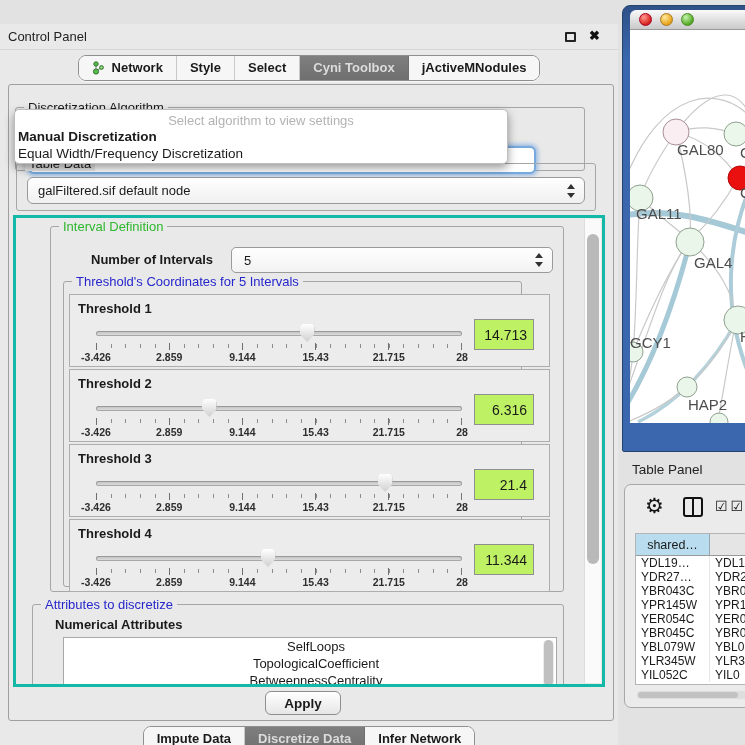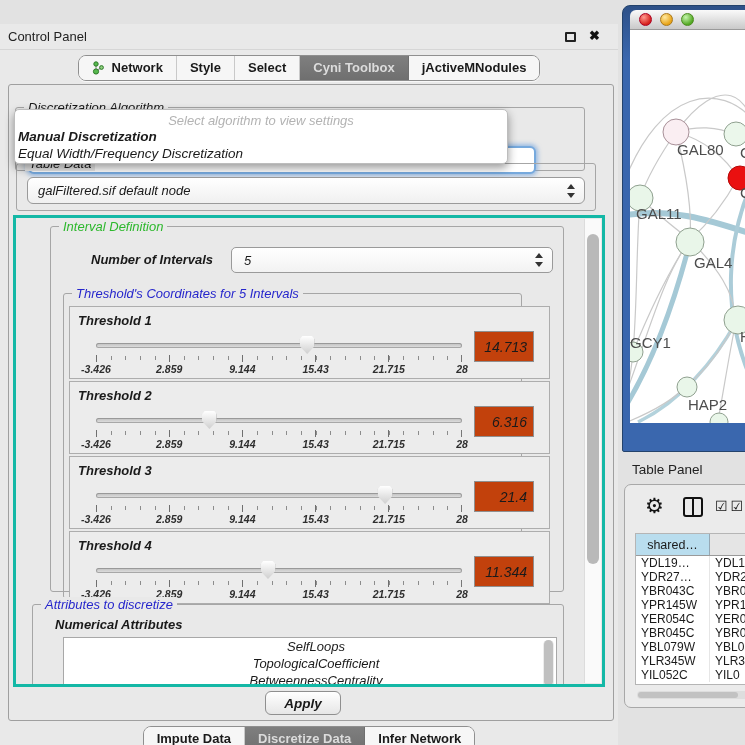--- a/index.html
+++ b/index.html
@@ -15,21 +15,21 @@
 
   
   .cp-tabs { position:absolute; top:31px; left:0; right:0; display:flex; justify-content:center; }
   .seg-group { display:flex; border:1px solid #8f8f8f; border-radius:8px; overflow:hidden; background:#f6f6f6; box-shadow:0 1px 1px rgba(255,255,255,.7); }
   .seg { padding:4px 13px 5px; font-size:13px; font-weight:bold; color:#1a1a1a; border-right:1px solid #c9c9c9; display:flex; align-items:center; gap:7px; background:#f6f6f6; }
   .seg:last-child { border-right:none; }
   .seg.sel { background:linear-gradient(#7f7f7f,#6f6f6f); color:#dcdcdc; border-right-color:#6f6f6f; }
   .net-icon { width:13px; height:14px; display:inline-block; }
 
   
-  .cp-main { position:absolute; left:8px; top:60px; width:606px; height:637px; border:1px solid #9f9f9f; border-radius:3px; background:#e9e9e9;font-style:italic; }
+  .cp-main { position:absolute; left:8px; top:60px; width:606px; height:637px; border:1px solid #9f9f9f; border-radius:3px; background:#e9e9e9; }
 
   .groupbox { position:absolute; border:1px solid #a6a6a6; border-radius:3px; }
   .grouplabel { position:absolute; top:-8px; left:8px; background:#e9e9e9; padding:0 4px; font-size:13px; white-space:nowrap; }
   .g-green { color:#2db82d; }
   .g-blue  { color:#2626cc; }
 
   
   .algo-group { left:6px; top:22px; width:570px; height:64px; }
   .algo-combo-behind { position:absolute; left:12px; top:38px; width:508px; height:28px; border-radius:6px;
     background:#fff; border:2px solid #76a9dd; box-shadow:0 0 4px 2px rgba(90,150,220,.55); }
@@ -50,39 +50,39 @@
 
   
   .scrollarea { position:absolute; left:4px; top:130px; width:592px; height:472px; border:3px solid #14b8a6; background:#e9e9e9; overflow:hidden;text-align:center; }
   .vsb-track { position:absolute; right:1px; top:1px; bottom:1px; width:17px; background:#fafafa; border-left:1px solid #dcdcdc; }
   .vsb-thumb { position:absolute; left:2px; width:12px; top:15px; height:330px; background:#b9b9b9; border-radius:6px; }
 
   .interval-group { left:34px; top:8px; width:514px; height:366px; }
   .noi-label { position:absolute; left:40px; top:25px; font-size:13px; font-weight:bold; }
   .noi-spinner { position:absolute; left:180px; top:20px; width:322px; height:26px; border:1px solid #9a9a9a; border-radius:5px;
     background:linear-gradient(#ffffff,#f2f2f2); font-size:13px; display:flex; align-items:center; padding-left:12px; }
-  .thr-group { left:12px; top:66px; width:459px; height:306px; }
+  .thr-group { left:12px; top:54px; width:459px; height:306px; }
 
   .thr-box { position:absolute; left:5px; width:481px; height:73px; border:1px solid #adadad; background:#ececec; }
   .thr-title { position:absolute; left:8px; top:6px; font-size:13px; font-weight:bold; }
   .slider-wrap { position:absolute; left:26px; top:30px; width:366px; height:40px; }
   .track { position:absolute; left:0; right:0; top:6px; height:5px; border-radius:3px;
     background:linear-gradient(#bdbdbd,#e3e3e3); box-shadow:inset 0 0 0 1px rgba(120,120,120,.55); }
   .thumb { position:absolute; top:-1px; width:15px; height:18px; transform:translateX(-50%);
     background:linear-gradient(#ffffff,#cfcfcf); filter:drop-shadow(0 0 1px #777);
     clip-path:polygon(18% 0,82% 0,100% 18%,100% 55%,50% 100%,0 55%,0 18%); }
   .ticks { position:absolute; left:0; right:0; top:18px; height:7px; }
   .ticks::before { content:""; position:absolute; left:0; right:0; top:1px; height:4px;
     background:repeating-linear-gradient(90deg,#8c8c8c 0,#8c8c8c 1px,transparent 1px,transparent 4%); }
   .ticks::after { content:""; position:absolute; left:0; right:0; top:0; height:7px; border-right:1px solid #777;
     background:repeating-linear-gradient(90deg,#6f6f6f 0,#6f6f6f 1px,transparent 1px,transparent 20%); }
   .slabels { position:absolute; left:0; right:0; top:26px; height:12px; }
   .slabels span { position:absolute; transform:translateX(-50%); font-size:10.5px; font-weight:bold; color:#2e2e2e; white-space:nowrap; }
   .p0{left:0;} .p20{left:20%;} .p40{left:40%;} .p60{left:60%;} .p80{left:80%;} .p100{left:100%;}
-  .valuebox { position:absolute; left:404px; top:24px; width:60px; height:31px; background:#c2410c; border:1px solid #8f8f8f;
+  .valuebox { position:absolute; left:404px; top:24px; width:60px; height:31px; background:#bef264; border:1px solid #8f8f8f;
     font-size:14px; display:flex; align-items:center; justify-content:flex-end; padding-right:6px; }
 
   .attr-group { left:16px; top:386px; width:532px; height:110px; }
   .attr-listlabel { position:absolute; left:22px; top:12px; font-size:13px; font-weight:bold; }
   .attr-list { position:absolute; left:30px; top:32px; width:494px; height:70px; background:#fff; border:1px solid #a8a8a8; overflow:hidden; }
   .attr-item { font-size:13px; padding:1px 0 1px 12px; line-height:15px; }
   .list-vsb { position:absolute; right:2px; top:2px; bottom:2px; width:11px; background:#ededed; border-radius:5px; }
   .list-vsb::after { content:""; position:absolute; left:1px; right:1px; top:0; height:46px; background:#c0c0c0; border-radius:5px; }
 
   .apply-btn { position:absolute; left:256px; top:606px; width:76px; height:24px; border:1px solid #8f8f8f; border-radius:6px;

